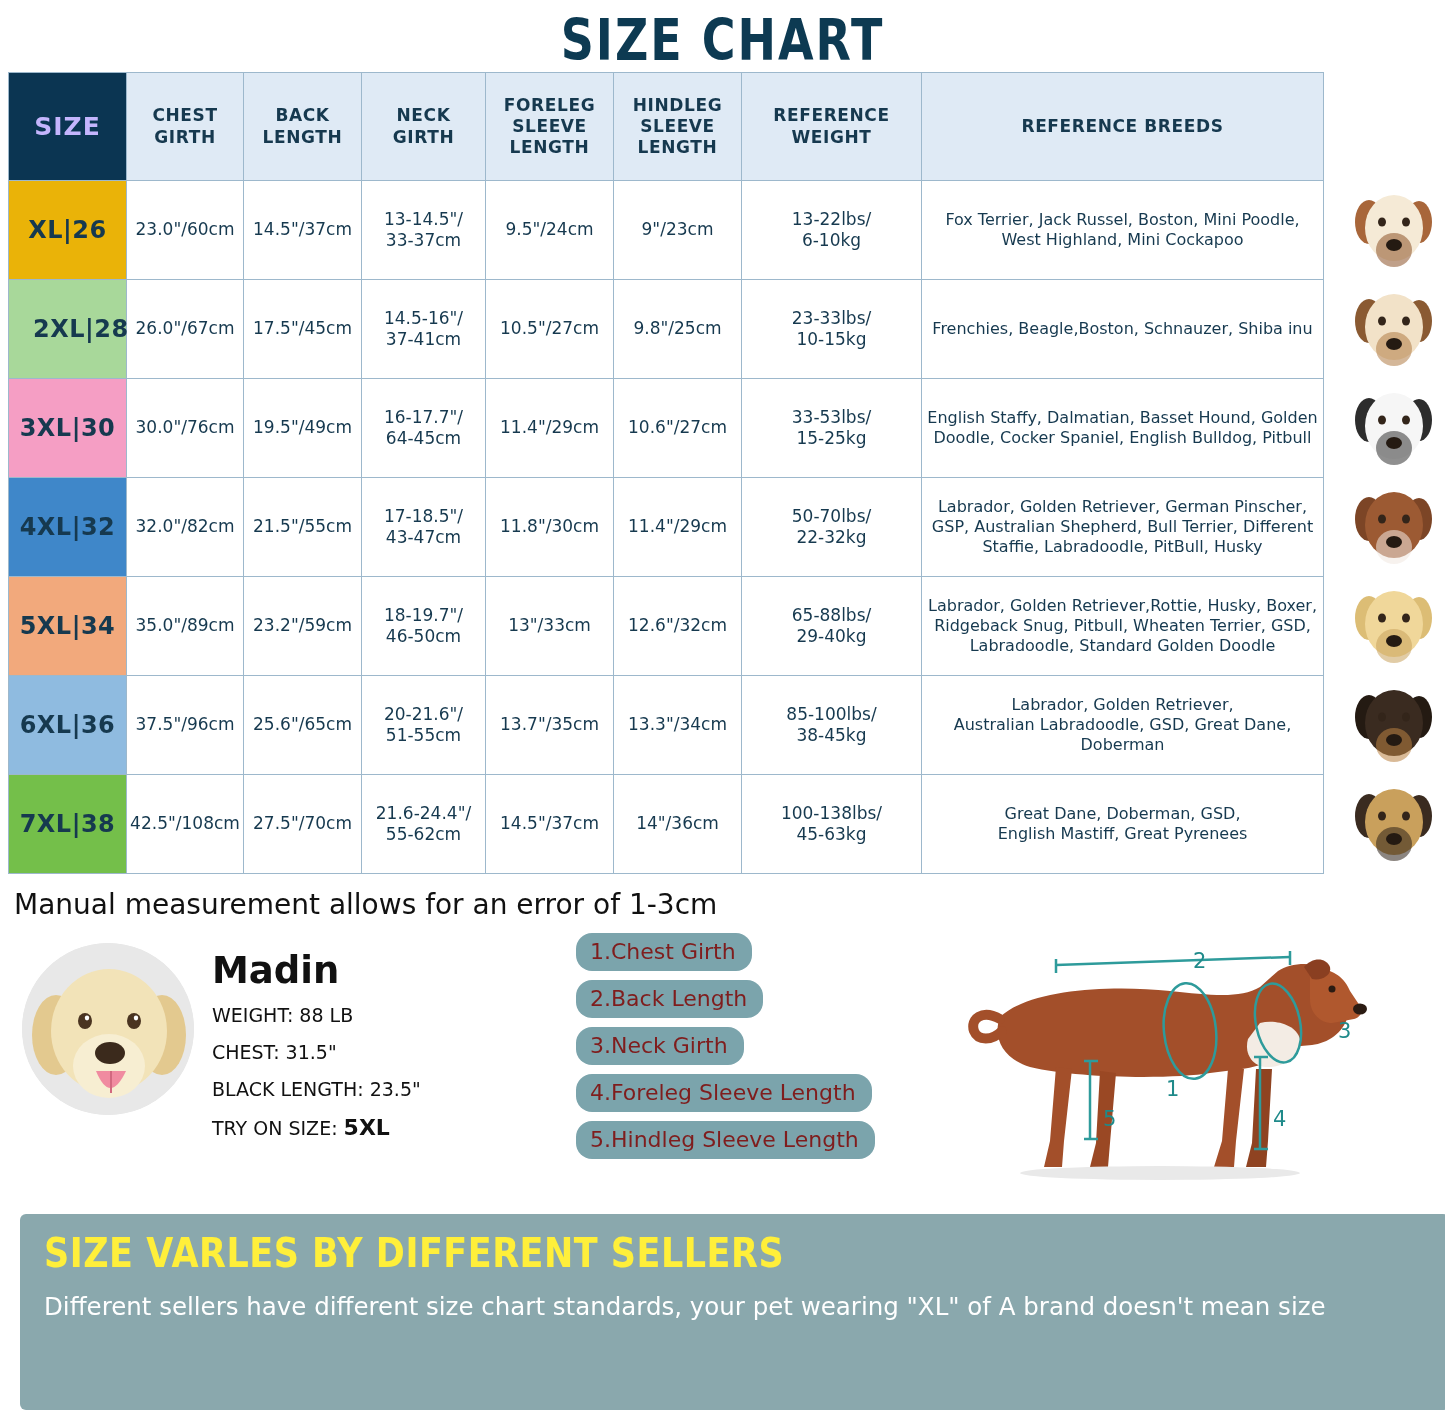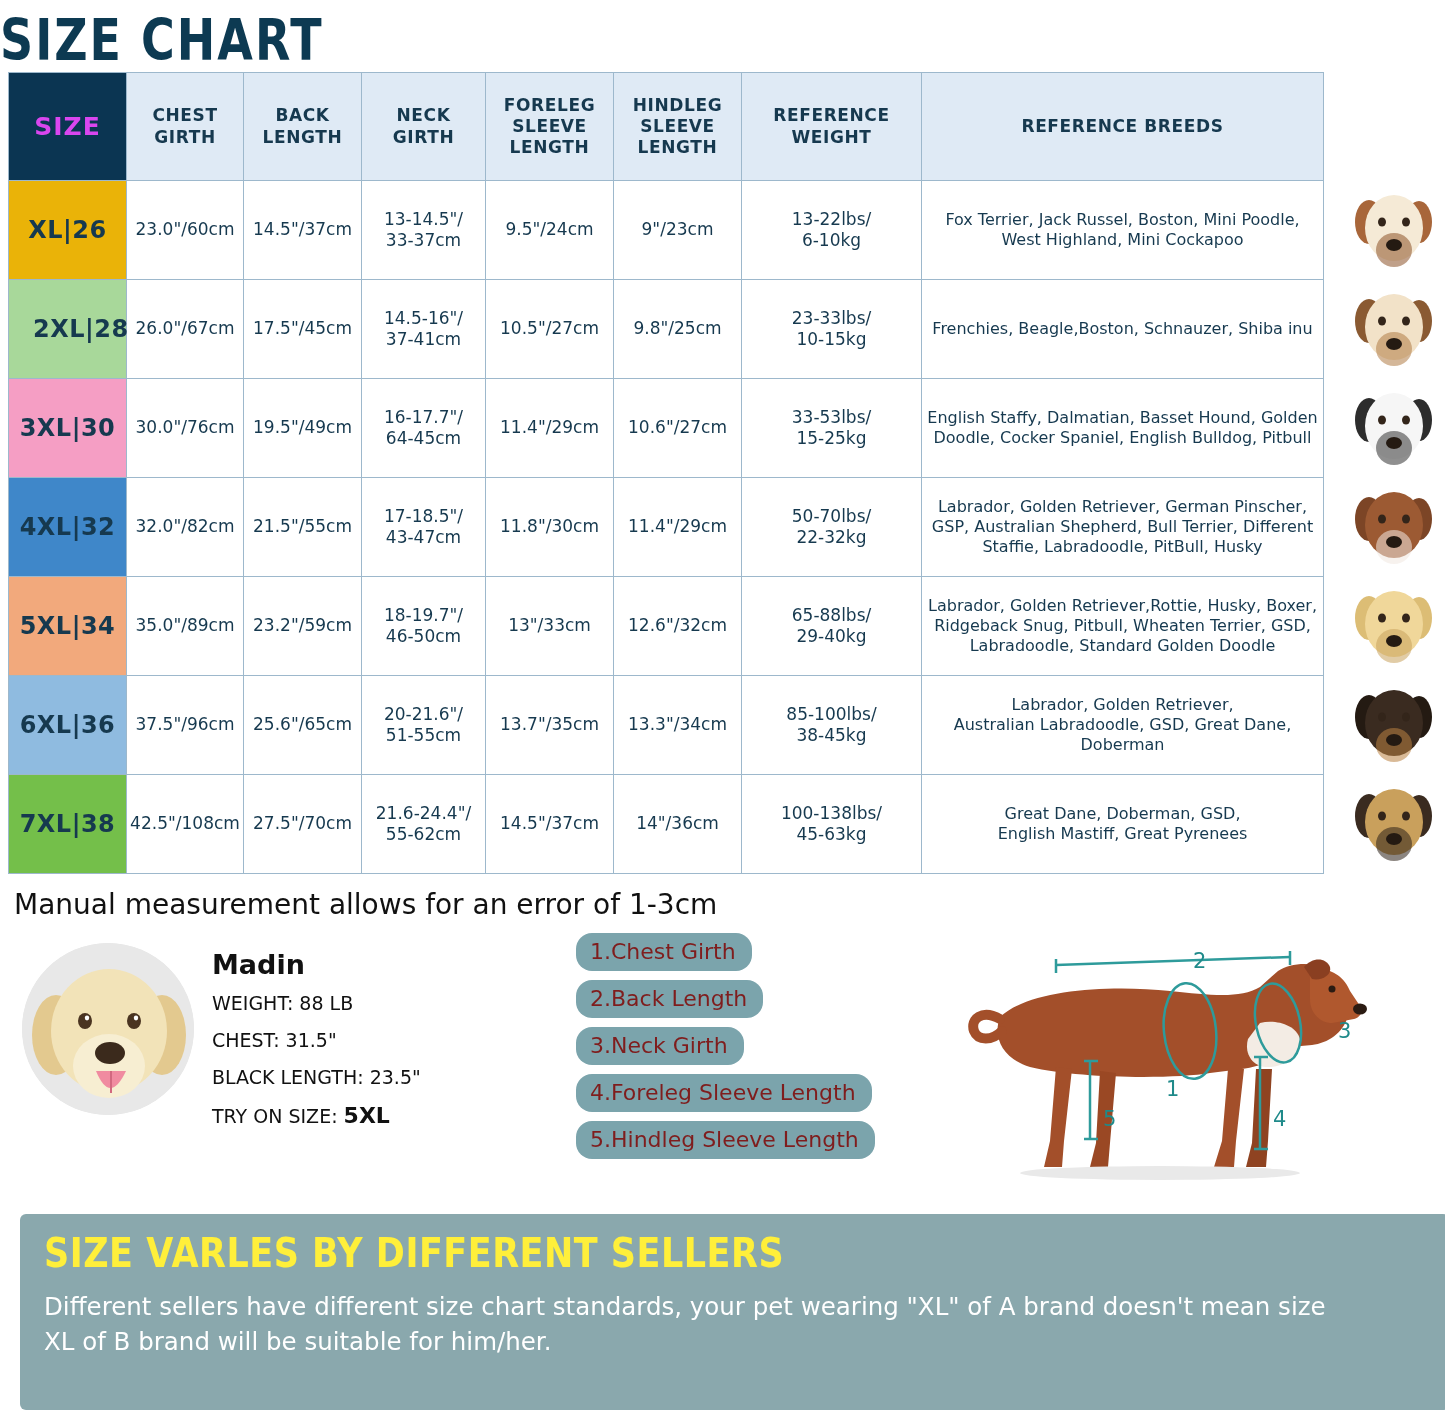--- a/index.html
+++ b/index.html
@@ -13,21 +13,21 @@
     height: 1423px;
     font-family: "DejaVu Sans", sans-serif;
     color: #1b3a4b;
     position: relative;
     overflow: hidden;
   }
 
   
   .title-bar {
     width: 100%;
-    text-align: left;
+    text-align: center;
     padding-top: 2px;
     height: 62px;
   }
   .title {
     font-family: "DejaVu Sans", sans-serif;
     font-weight: bold;
     font-size: 46px;
     letter-spacing: 2px;
     color: #0d3a52;
     display: inline-block;
@@ -57,21 +57,21 @@
   }
   thead th {
     background: #dfeaf5;
     font-weight: bold;
     font-size: 17px;
     letter-spacing: 0.6px;
     height: 108px;
   }
   thead th.size-head {
     background: #0b3552;
-    color: #d946ef;
+    color: #c4b5fd;
     font-size: 25px;
     letter-spacing: 1px;
   }
   tbody tr { height: 99px; }
   td.size-cell {
     font-weight: bold;
     font-size: 24px;
     color: #16394f;
     letter-spacing: 0.5px;
   }
@@ -139,21 +139,21 @@
     overflow: hidden;
     flex: 0 0 auto;
   }
   .profile-info {
     padding-top: 6px;
     font-size: 19px;
     color: #111;
   }
   .profile-name {
     font-weight: bold;
-    font-size: 27px;
+    font-size: 37px;
     color: #111;
     margin-bottom: 12px;
   }
   .profile-line { margin-bottom: 15px; }
   .profile-size { font-weight: bold; font-size: 22px; }
 
   
   .legend {
     position: absolute;
     left: 576px;
@@ -636,15 +636,14 @@
     <div class="diag-num" style="left:206px; top:150px;">1</div>
     <div class="diag-num" style="left:313px; top:180px;">4</div>
     <div class="diag-num" style="left:143px; top:180px;">5</div>
   </div>
 </div>
 
 <div class="banner">
   <div class="banner-title">SIZE VARLES BY DIFFERENT SELLERS</div>
   <div class="banner-body">
     <div>Different sellers have different size chart standards, your pet wearing "XL" of A brand doesn't mean size</div>
-    <div>XL of B brand will be suitable for him/her.</div>
   </div>
 </div>
 
 </body></html>

